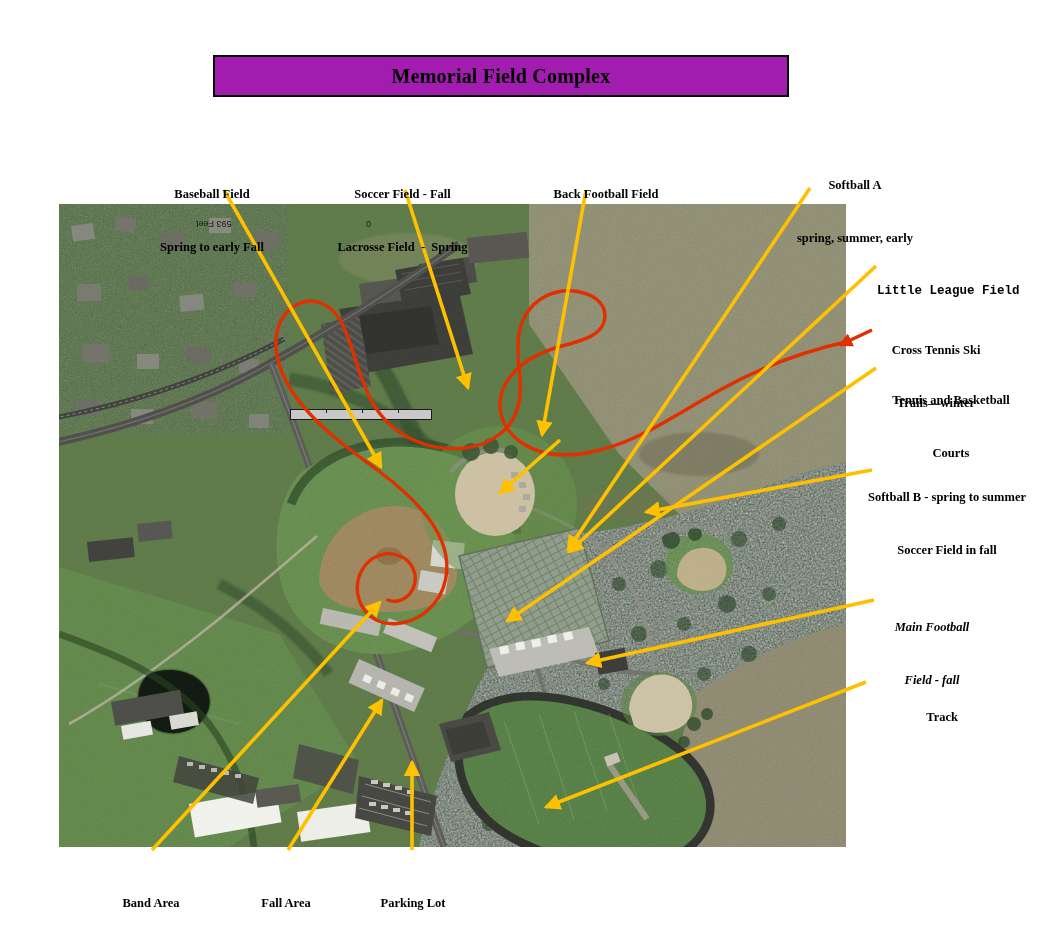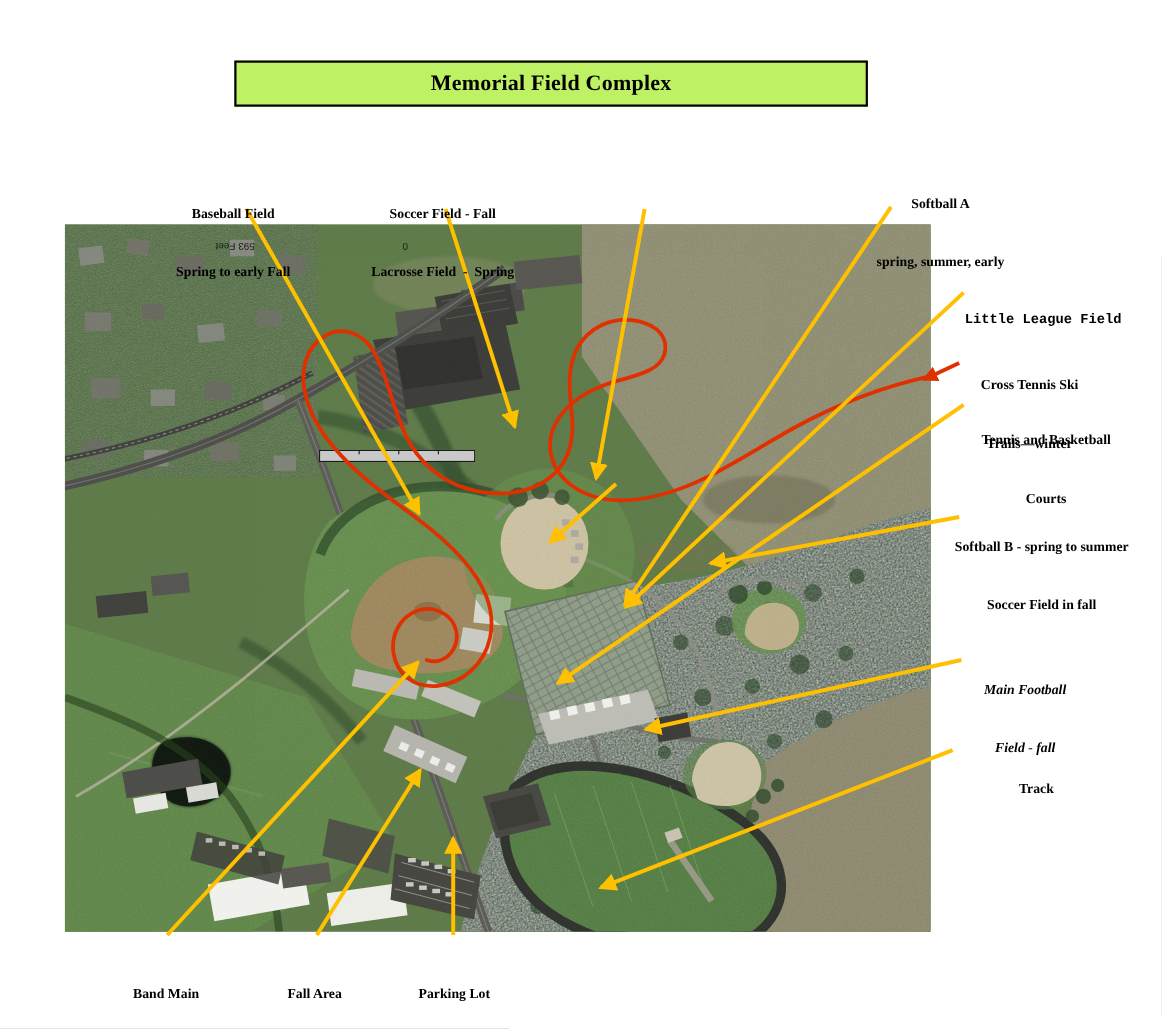--- a/index.html
+++ b/index.html
@@ -20,21 +20,21 @@
   }
 
   
   #title-box {
     position: absolute;
     left: 213px;
     top: 55px;
     width: 576px;
     height: 42px;
     border: 2px solid #000000;
-    background: #bef264;
+    background: #a21caf;
     box-sizing: border-box;
   }
   #title-text {
     position: absolute;
     left: 0;
     top: 0;
     width: 100%;
     height: 100%;
     display: flex;
     align-items: center;
@@ -503,20 +503,23 @@
   <div class="label center" style="left:146px; top:150px; width:132px;">
     <div>Baseball Field</div>
     <div>Spring to early Fall</div>
   </div>
 
   <div class="label center" style="left:325px; top:150px; width:155px;">
     <div>Soccer Field - Fall</div>
     <div>Lacrosse Field  -  Spring</div>
   </div>
 
+  <div class="label center" style="left:528px; top:150px; width:156px;">
+    <div>Back Football Field</div>
+  </div>
 
   <div class="label center" style="left:760px; top:141px; width:190px;">
     <div>Softball A</div>
     <div>spring, summer, early</div>
   </div>
 
   <div class="label left" style="left:877px; top:247px; width:170px;font-family:Liberation Mono, monospace;">
     <div>Little League Field</div>
   </div>
 
@@ -538,21 +541,21 @@
   <div class="label center" style="left:862px; top:583px; width:140px;font-style:italic;">
     <div>Main Football</div>
     <div>Field - fall</div>
   </div>
 
   <div class="label left" style="left:868px; top:673px; width:90px;text-align:right;">
     <div>Track</div>
   </div>
 
   <div class="label center" style="left:96px; top:859px; width:110px;">
-    <div>Band Main</div>
+    <div>Band Area</div>
   </div>
 
   <div class="label center" style="left:236px; top:859px; width:100px;">
     <div>Fall Area</div>
   </div>
 
   <div class="label center" style="left:358px; top:859px; width:110px;">
     <div>Parking Lot</div>
   </div>
 

